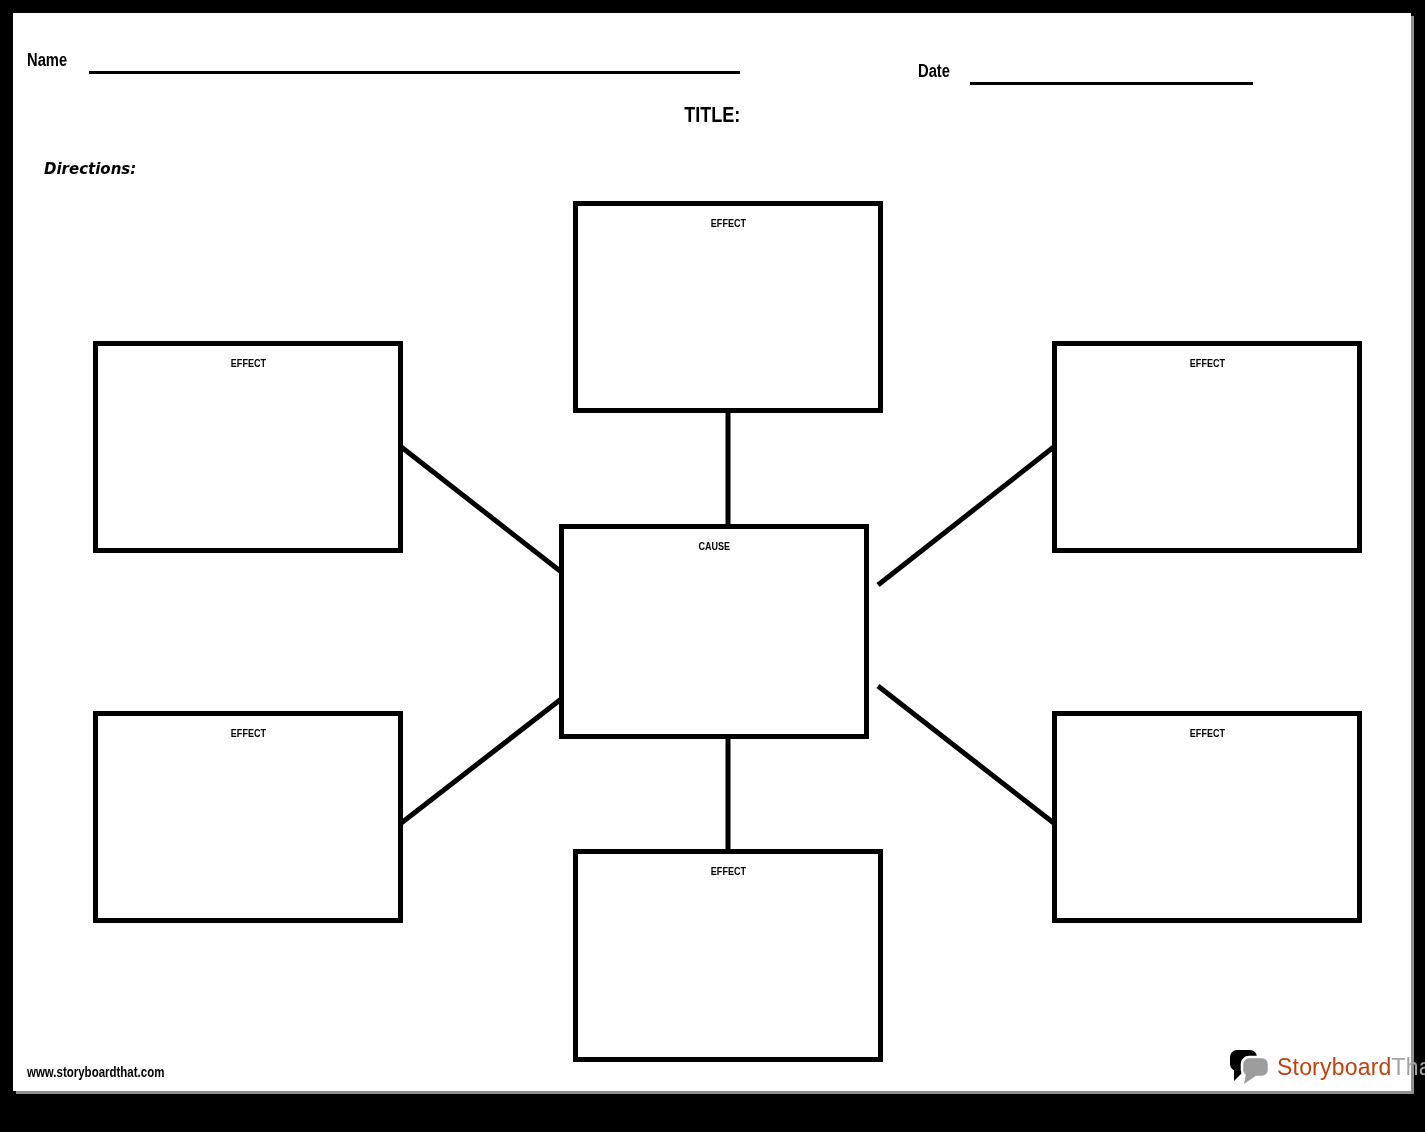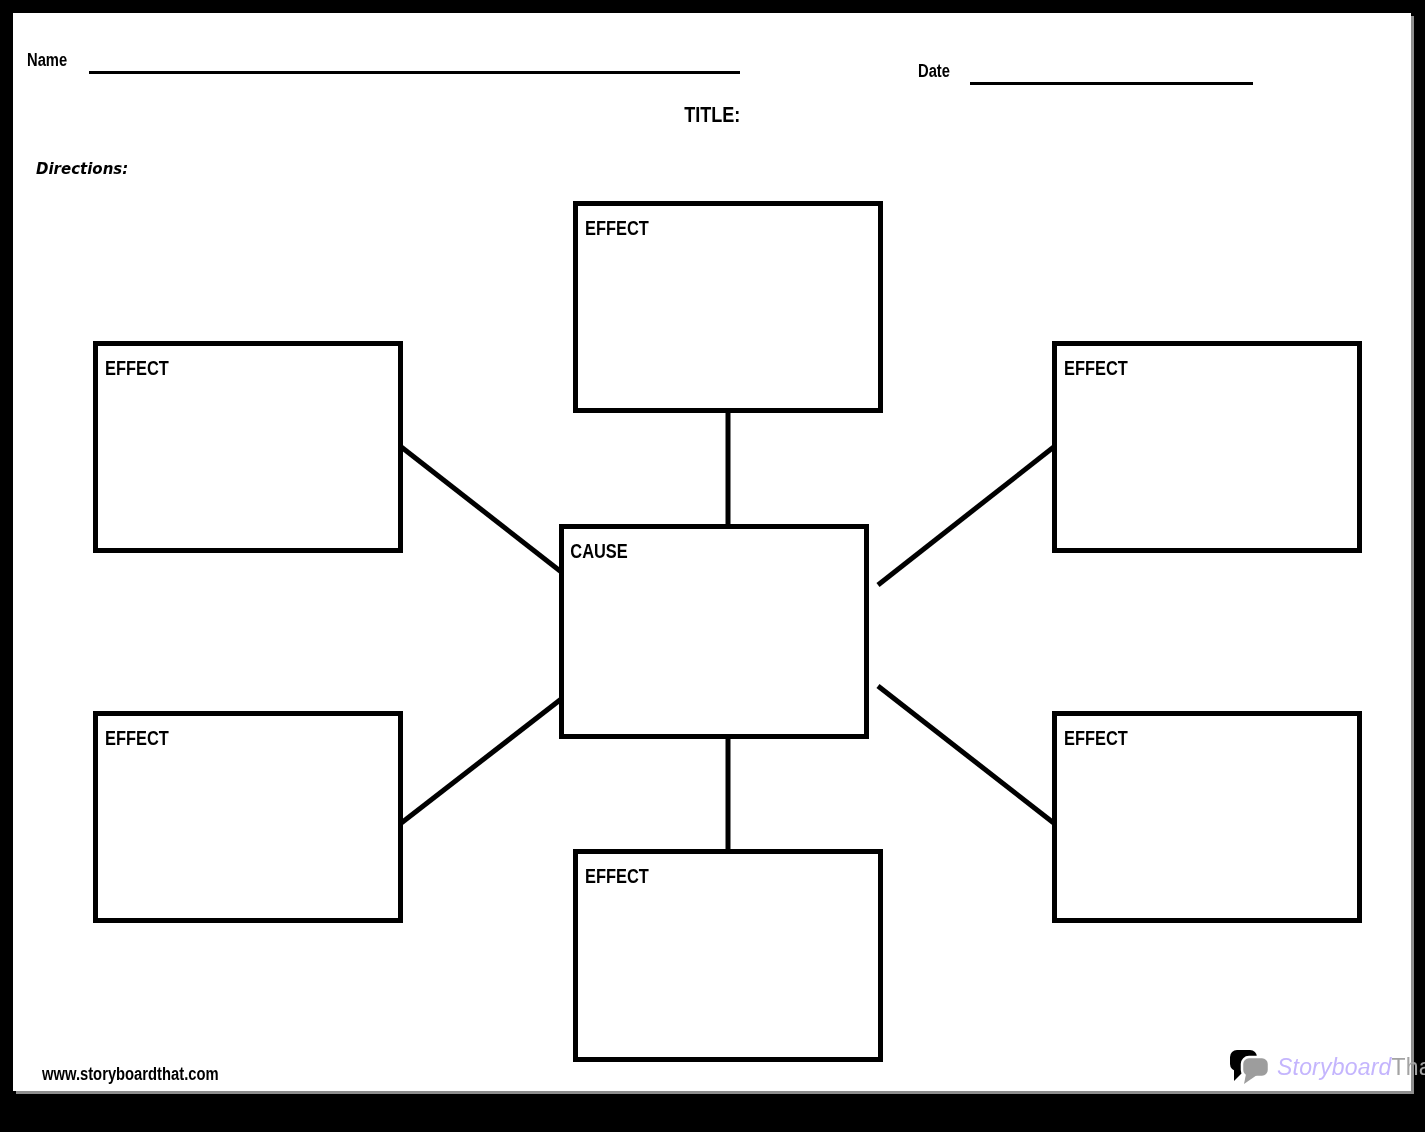--- a/index.html
+++ b/index.html
@@ -16,33 +16,33 @@
     transform:scaleX(0.82); transform-origin:left center; white-space:nowrap;
   }
   .cond-c {
     display:inline-block; font-weight:bold; color:#000;
     transform:scaleX(0.82); transform-origin:center center; white-space:nowrap;
   }
   .field-row { position:absolute; display:flex; align-items:center; gap:13px; height:24px; }
   .field-label { font-size:18px; line-height:1; }
   .write-line { flex:1; border-bottom:3px solid #000; height:100%; }
   .title-wrap { position:absolute; left:0; top:102px; width:1425px; text-align:center; font-size:22px; }
-  .directions { position:absolute; left:36px; top:160px; font-size:15px; font-style:italic;
+  .directions { position:absolute; left:44px; top:160px; font-size:15px; font-style:italic;
                 font-weight:bold; color:#000; font-family:"DejaVu Sans", sans-serif; }
   .connector-layer { position:absolute; left:0; top:0; width:1425px; height:1132px; }
   .dbox {
     position:absolute; background:#fff; border:5px solid #000; box-sizing:border-box;
   }
   .dbox-label {
-    position:absolute; top:11px; left:0; right:0; font-size:20px;
+    position:absolute; top:11px; left:0; right:0; text-align:center; font-size:11px;
   }
-  .site-url { position:absolute; left:42px; top:1064px; font-size:18px; }
+  .site-url { position:absolute; left:27px; top:1064px; font-size:14px; }
   .logo { position:absolute; left:1229px; top:1049px; display:flex; align-items:center; gap:6px; }
   .logo-text { font-size:23px; letter-spacing:0.2px; line-height:34px; white-space:nowrap; }
-  .logo-dark { color:#c4b5fd;font-style:italic; }
+  .logo-dark { color:#c2410c; }
   .logo-gray { color:#a3a3a3; }
 </style>
 </head>
 <body>
 
 <div class="canvas">
   <div class="page"></div>
 
   <div class="field-row" style="left:27px; top:48px; width:713px;">
     <span class="field-label"><span class="cond">Name</span></span>

